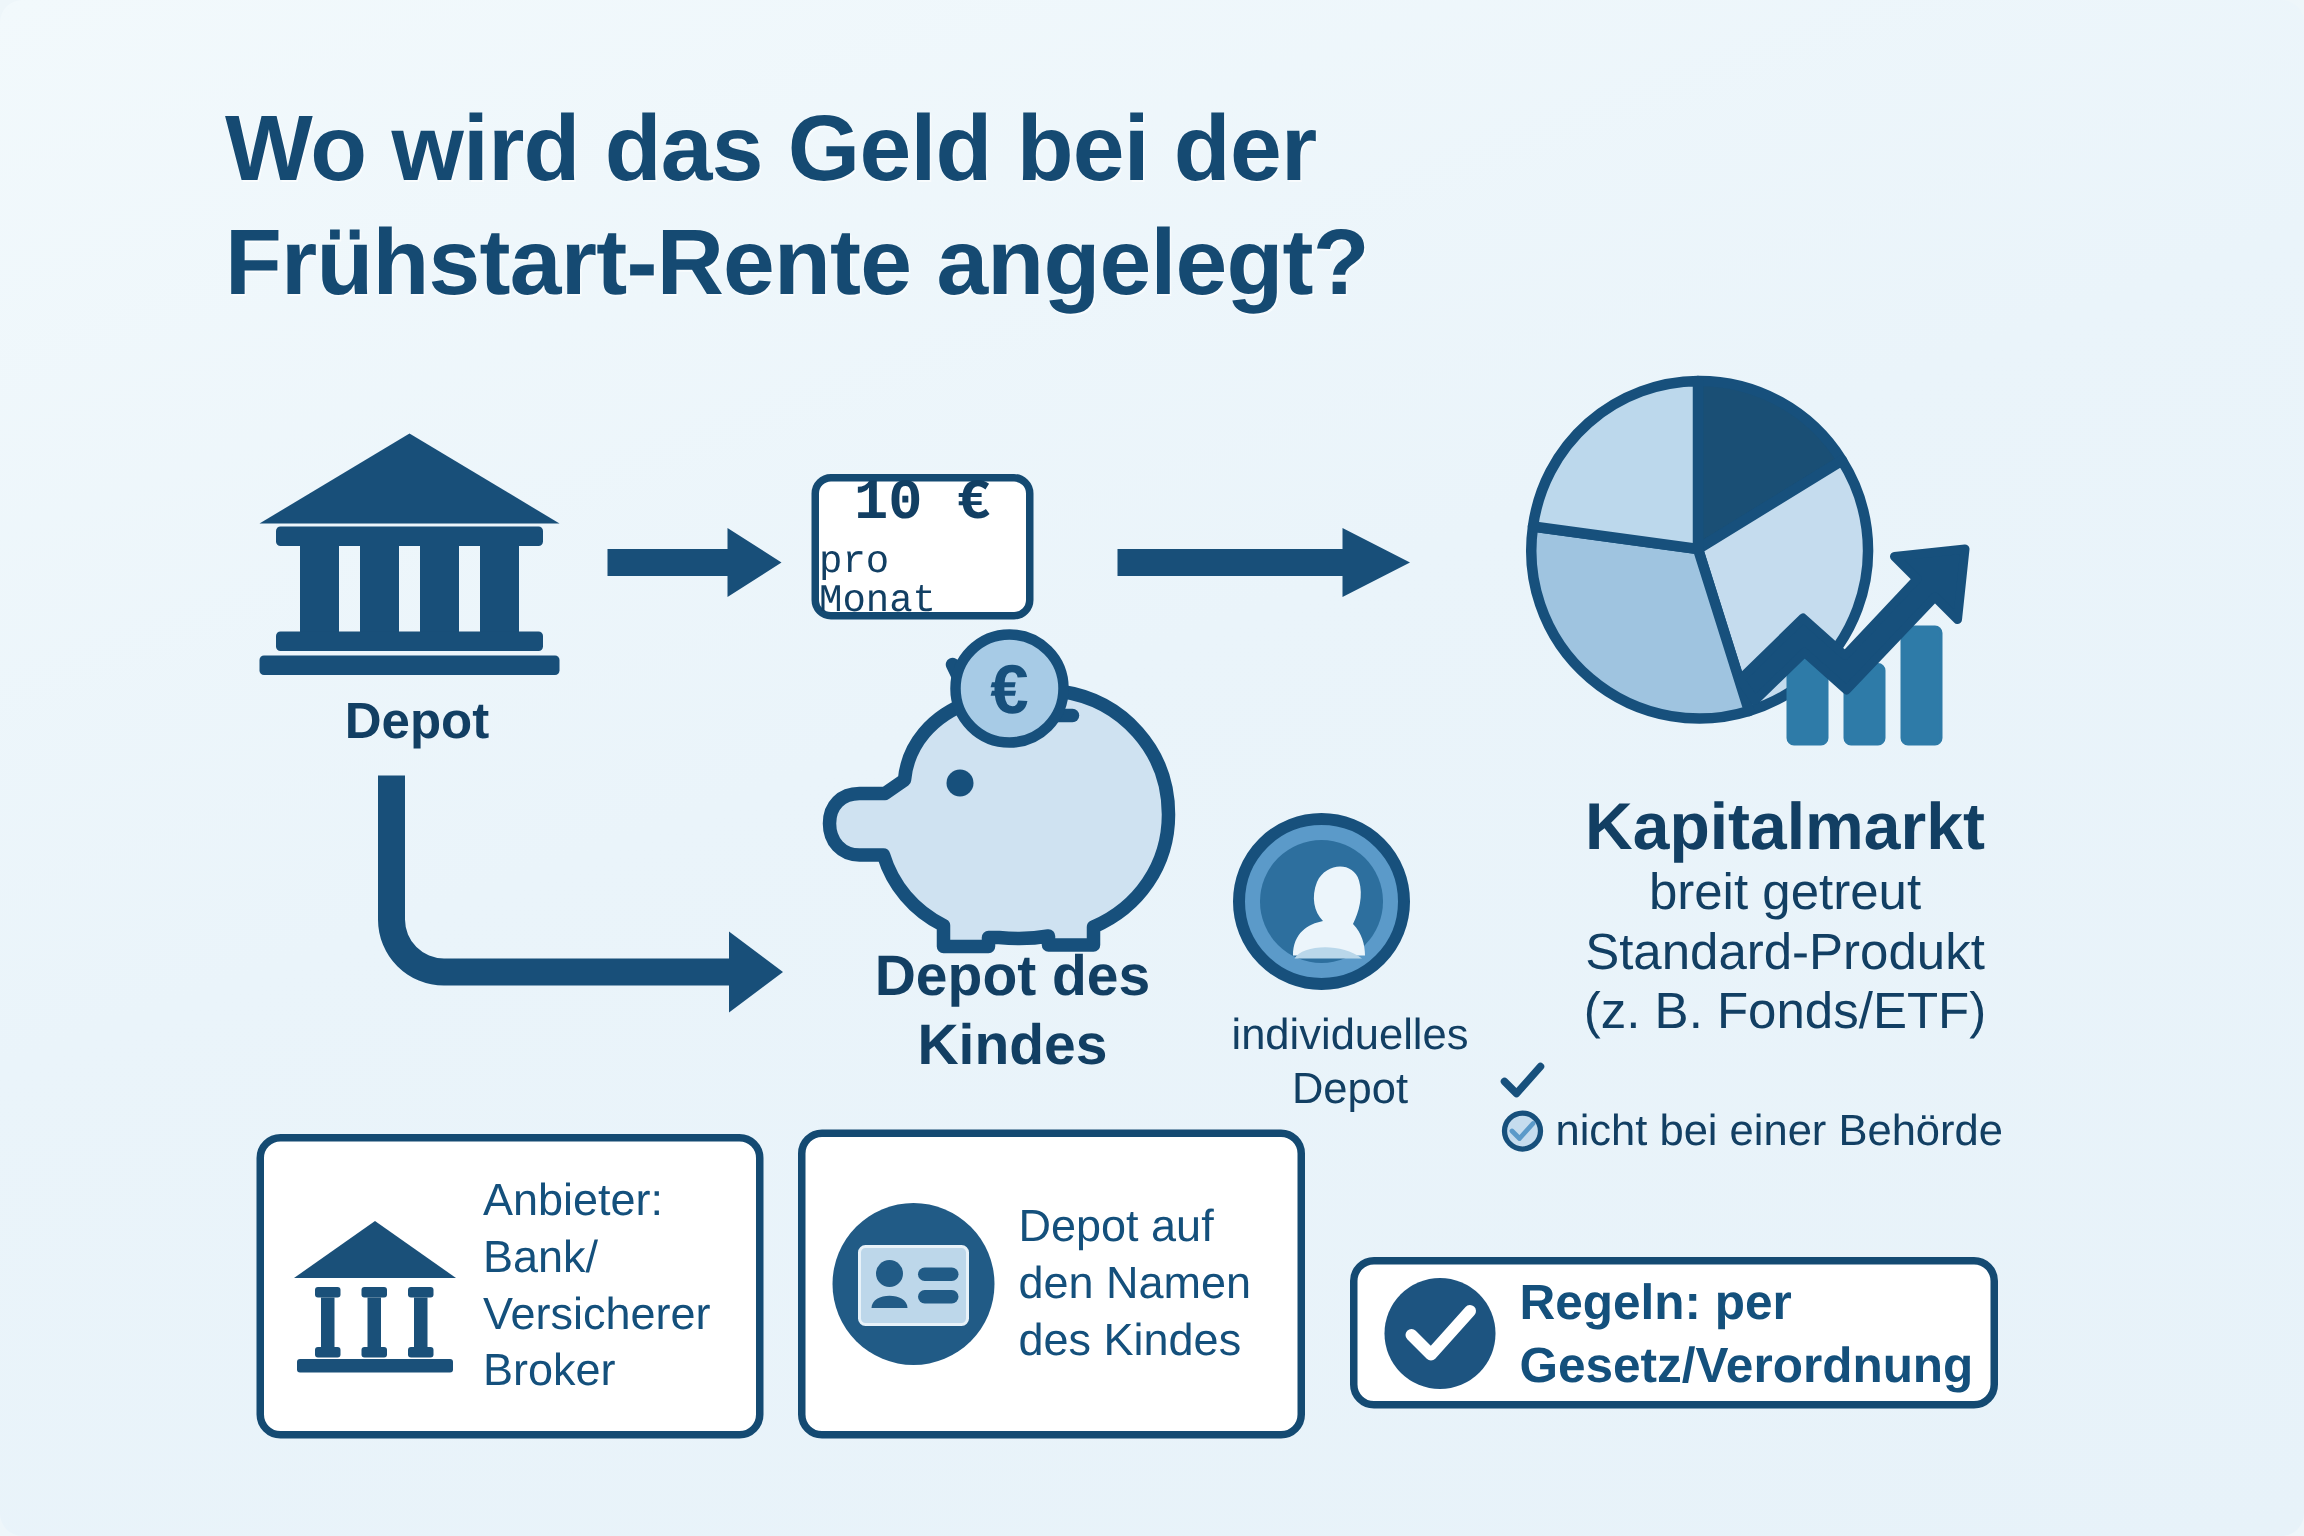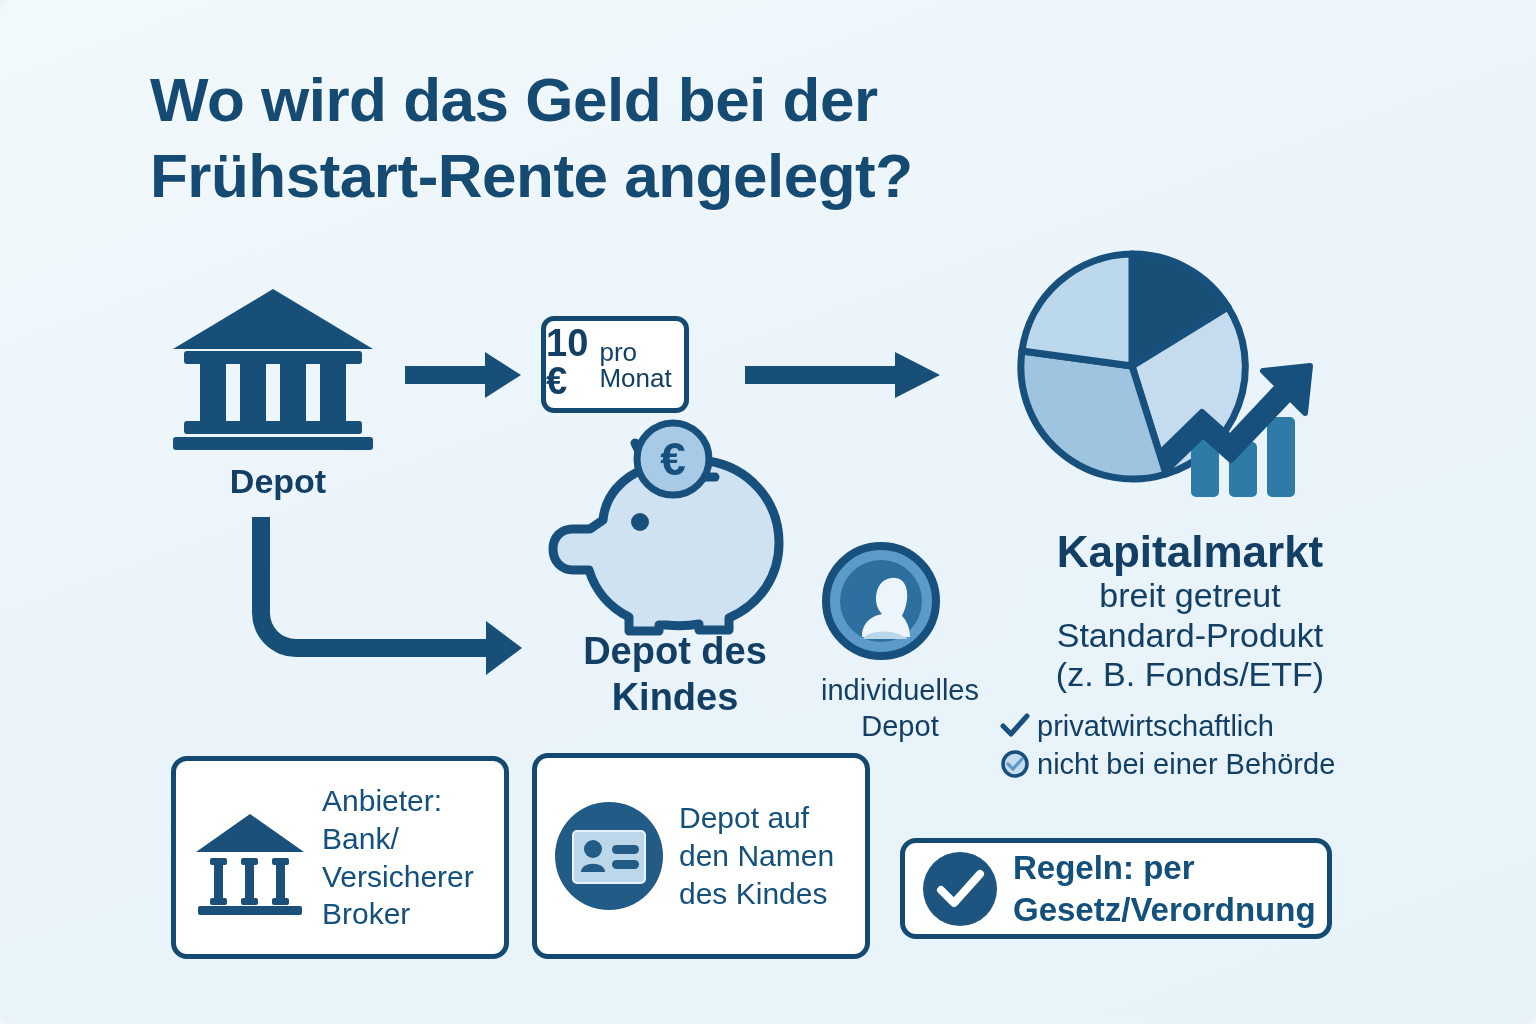--- a/index.html
+++ b/index.html
@@ -47,23 +47,25 @@
   
   #money-box {
     position: absolute;
     left: 541px; top: 316px;
     width: 148px; height: 97px;
     border: 5px solid #144a72;
     border-radius: 13px;
     background: #ffffff;
     box-sizing: border-box;
     display: flex;
+    flex-direction: column;
     align-items: center;
     justify-content: center;
     z-index: 4;
+    font-family: Liberation Mono, monospace;
   }
   #money-amount { font-size: 38px; font-weight: 600; line-height: 1; margin-bottom: 6px; }
   #money-period { font-size: 26px; font-weight: 500; line-height: 1; }
 
   
   #piggy-label {
     left: 540px; top: 628px; width: 270px;
     font-size: 38px; font-weight: bold; line-height: 1.22;
   }
 
@@ -251,21 +253,20 @@
     <div class="kap-line">Standard-Produkt</div>
     <div class="kap-line">(z. B. Fonds/ETF)</div>
 
     <div id="kap-bullets">
       <div class="bullet-row">
         <span class="bicon">
           <svg width="30" height="28" viewBox="0 0 30 28">
             <path d="M3,14 L11,22 L27,4" fill="none" stroke="#17507c" stroke-width="5" stroke-linecap="round" stroke-linejoin="round"></path>
           </svg>
         </span>
-        <span>privatwirtschaftlich</span>
       </div>
       <div class="bullet-row">
         <span class="bicon">
           <svg width="30" height="30" viewBox="0 0 30 30">
             <circle cx="15" cy="15" r="12" fill="#c5dcee" stroke="#17507c" stroke-width="3.5"></circle>
             <path d="M8,15 L13,20 L22,10" fill="none" stroke="#5b9ac9" stroke-width="3.2" stroke-linecap="round" stroke-linejoin="round"></path>
           </svg>
         </span>
         <span>nicht bei einer Behörde</span>
       </div>

